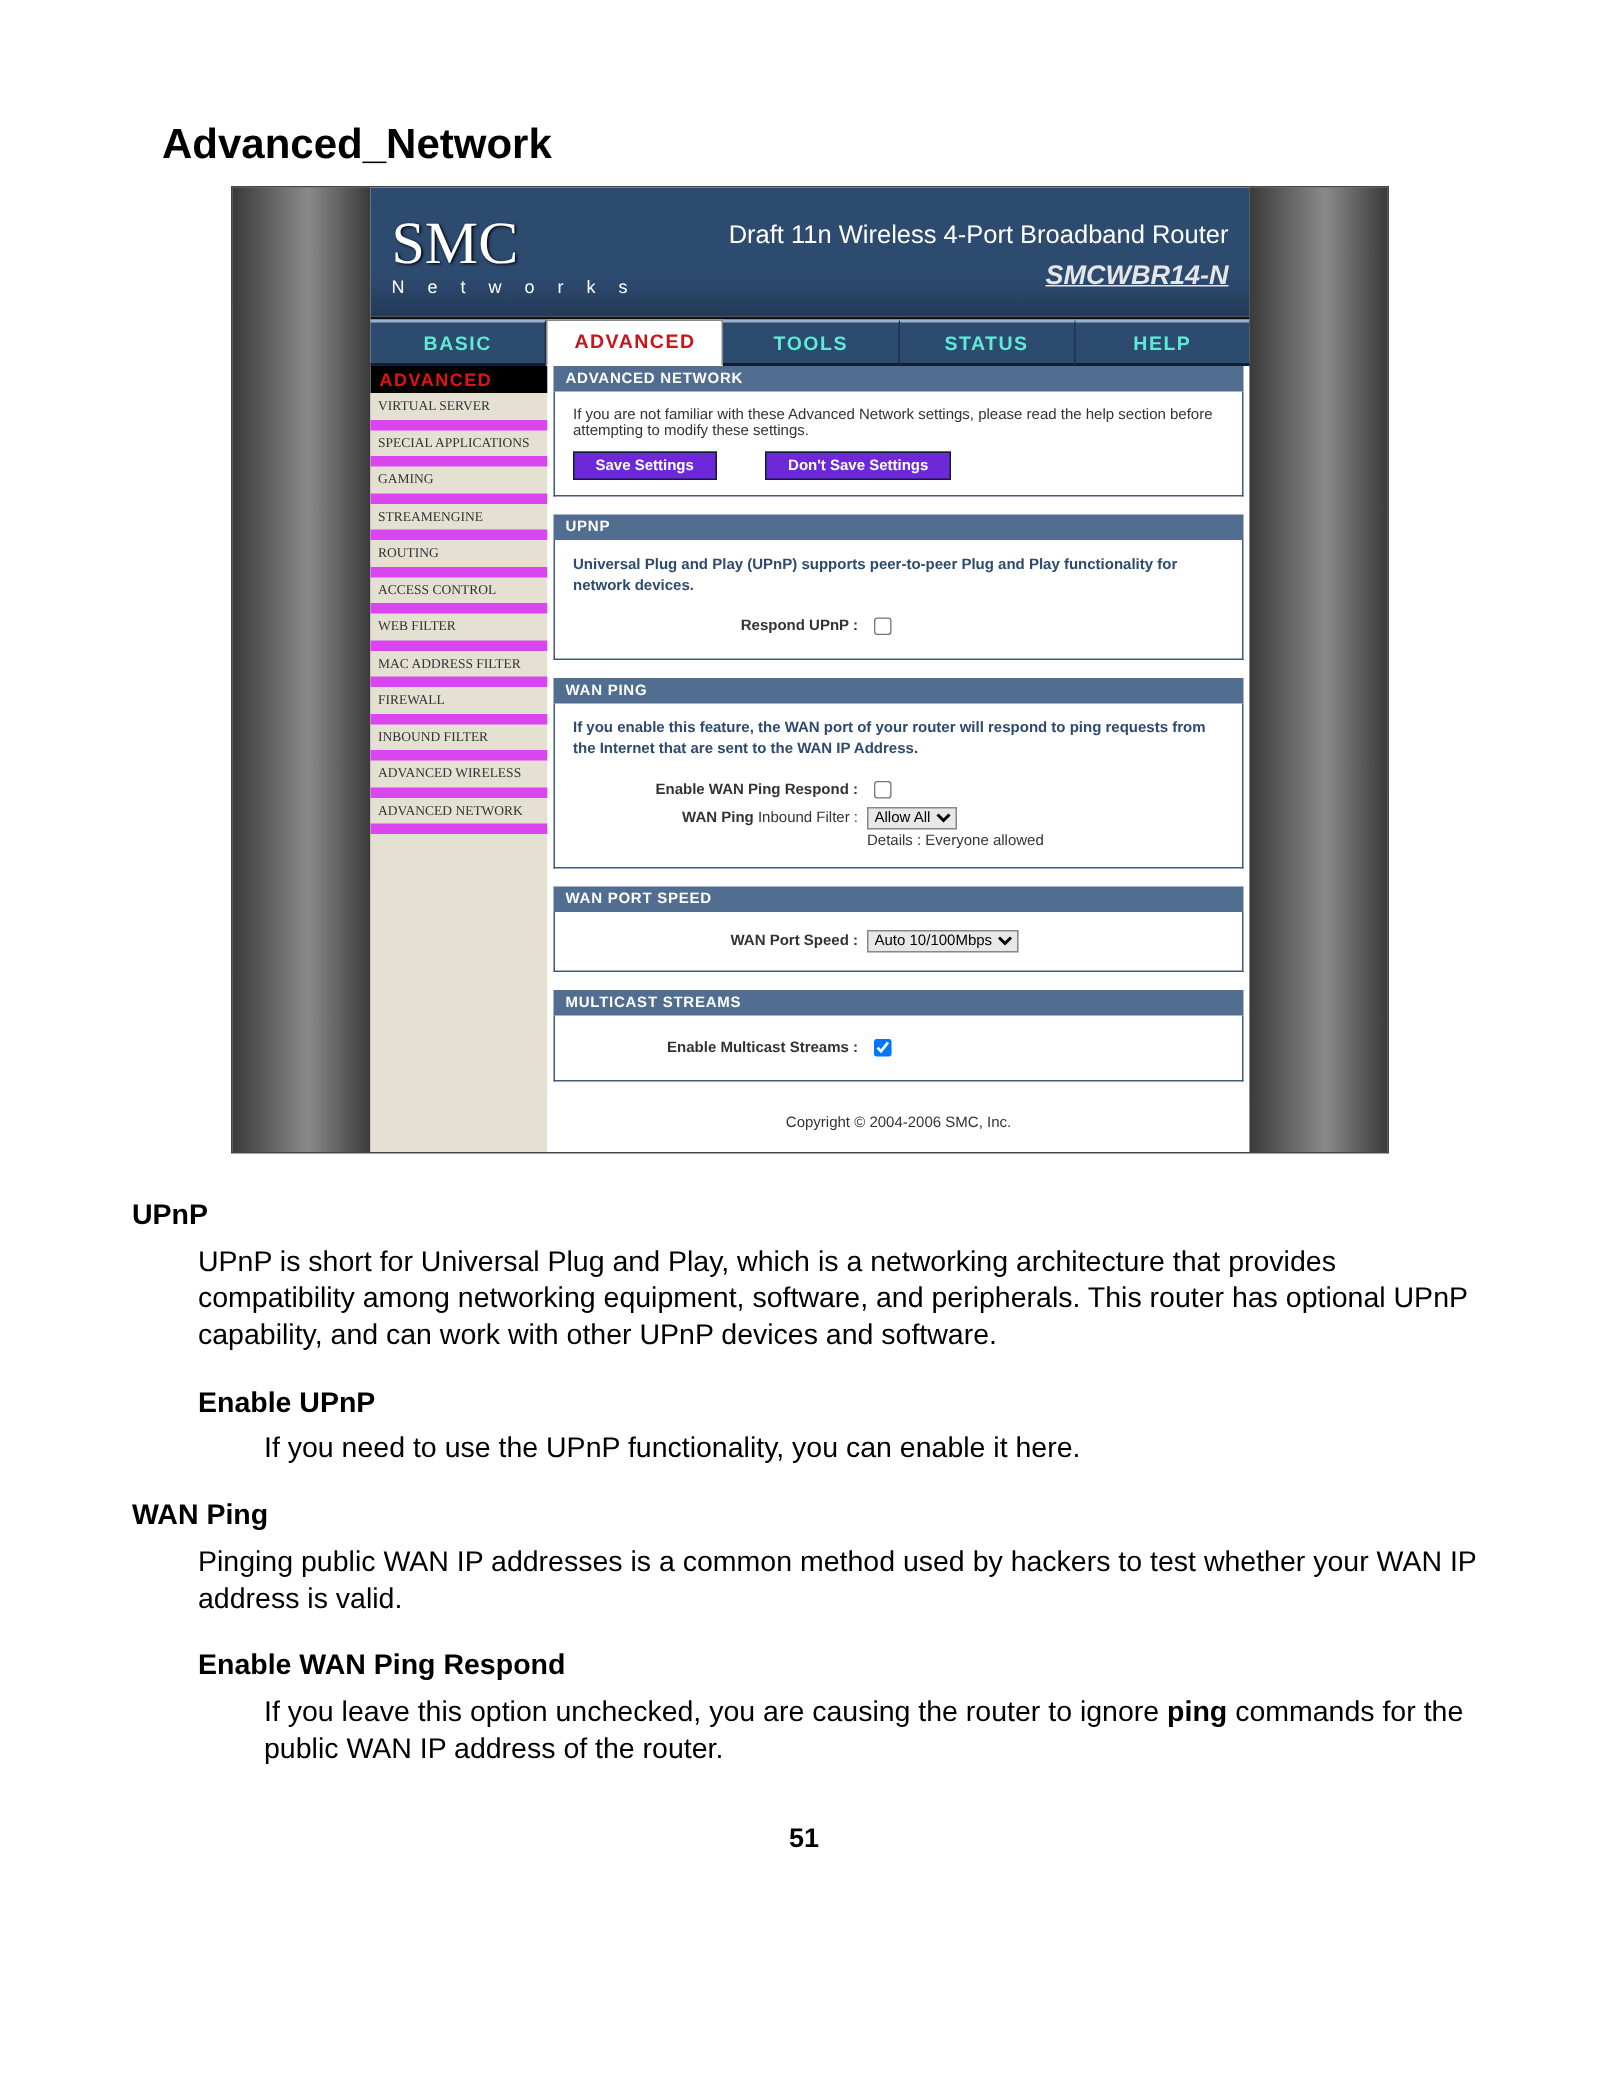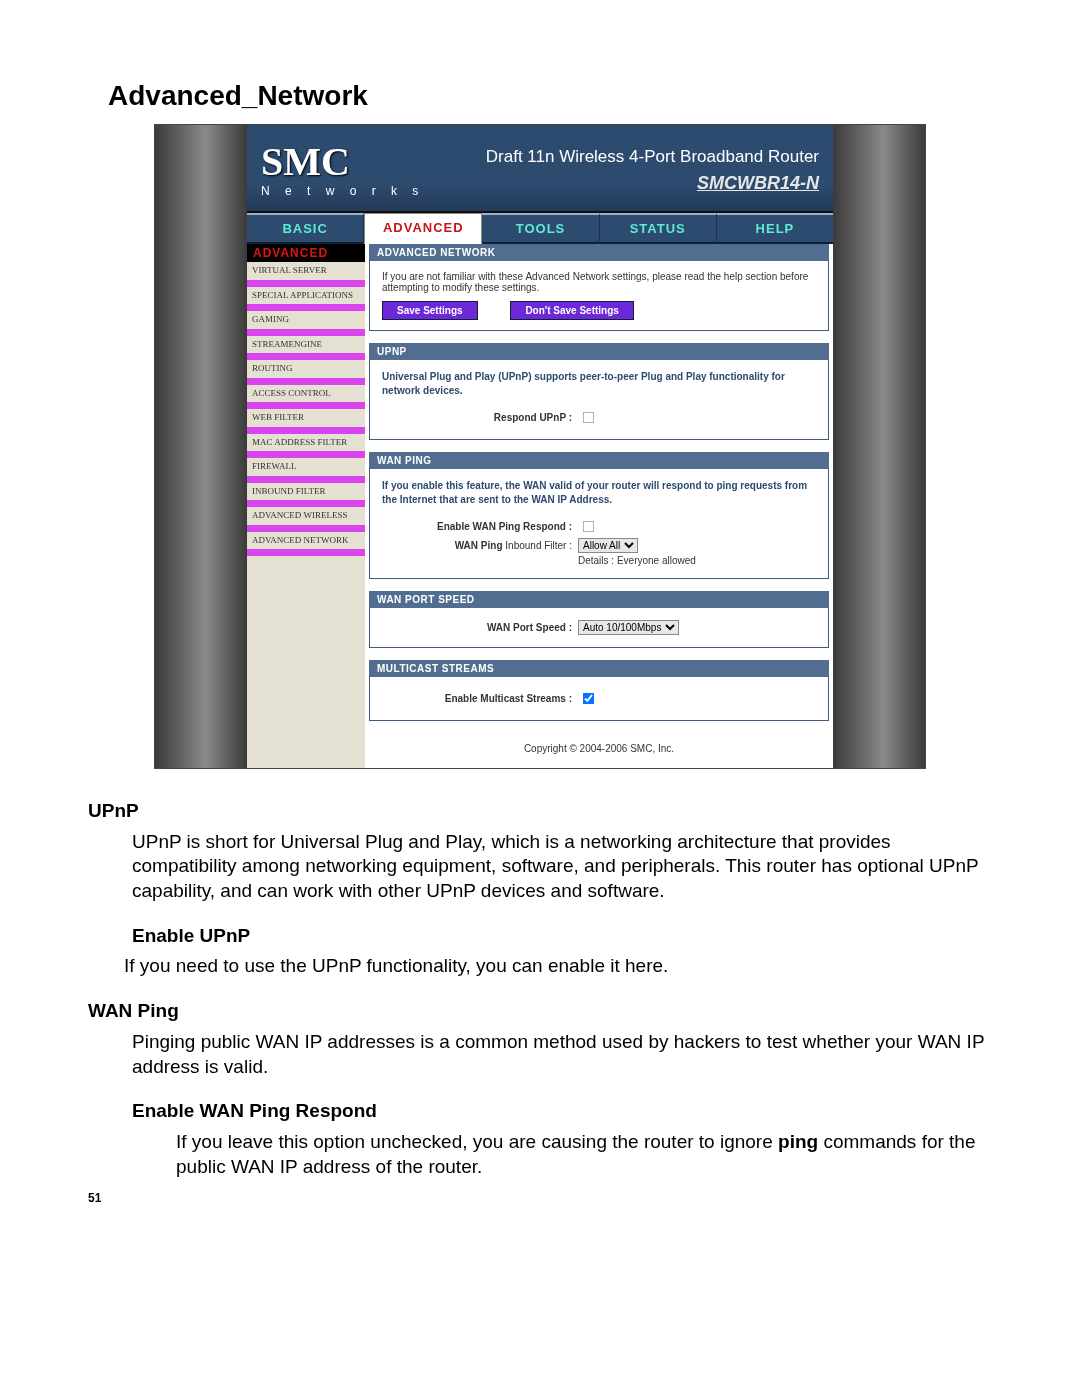--- a/index.html
+++ b/index.html
@@ -41,21 +41,21 @@
     color: #fff;
     display: flex;
     align-items: center;
     padding: 6px 14px 2px 14px;
     height: 78px;
     border-bottom: 2px solid #111;
   }
   .logo {
     font-family: "Times New Roman", serif;
     font-size: 40px;
-    font-weight: bold;
+    font-weight: normal;
     letter-spacing: 0px;
     line-height: 1;
     text-shadow: 1px 1px 2px #000;
   }
   .logo-sub {
     font-size: 12px;
     letter-spacing: 6px;
     margin-top: 2px;
   }
   .banner-right {
@@ -194,21 +194,21 @@
   }
   .section-wrap {
     margin: 0 4px 0px 4px;
   }
 
   
   .doc-text { margin-top: 30px; font-size: 19px; line-height: 1.3; }
   .doc-h2 { font-weight: bold; font-size: 19px; margin: 20px 0 6px 0; }
   .doc-p { margin: 4px 0 4px 44px; }
   .doc-strong { font-weight: bold; }
-  .page-num { text-align: left; font-weight: bold; font-size: 12px; margin-top: 12px; padding-right: 8px; }
+  .page-num { text-align: center; font-weight: bold; font-size: 18px; margin-top: 36px; padding-right: 8px; }
 </style>
 </head>
 <body>
 
 <div class="page">
   <h1 class="doc-title">Advanced_Network</h1>
 
   <div class="router-frame">
     <div class="router-outer">
       <div class="router-sideshade"></div>
@@ -264,21 +264,21 @@
               <div class="section-body">
                 <div class="desc-bold">Universal Plug and Play (UPnP) supports peer-to-peer Plug and Play functionality for network devices.</div>
                 <div class="field-row" style="margin-top:10px;">
                   <div class="field-label">Respond UPnP :</div>
                   <div class="field-value"><input type="checkbox" style=""></div>
                 </div>
               </div>
 
               <div class="section-bar">WAN Ping</div>
               <div class="section-body">
-                <div class="desc-bold">If you enable this feature, the WAN valid of your router will respond to ping requests from the Internet that are sent to the WAN IP Address.</div>
+                <div class="desc-bold">If you enable this feature, the WAN port of your router will respond to ping requests from the Internet that are sent to the WAN IP Address.</div>
                 <div class="field-row" style="margin-top:10px;">
                   <div class="field-label">Enable WAN Ping Respond :</div>
                   <div class="field-value"><input type="checkbox" style=""></div>
                 </div>
                 <div class="field-row">
                   <div class="field-label">
                     <span>WAN Ping</span><span class="thin"> Inbound Filter :</span>
                   </div>
                   <div class="field-value">
                     <select>
@@ -319,21 +319,21 @@
       </div>
       <div class="router-sideshade"></div>
     </div>
   </div>
 
   <div class="doc-text">
     <div class="doc-h2">UPnP</div>
     <div class="doc-p">UPnP is short for Universal Plug and Play, which is a networking architecture that provides compatibility among networking equipment, software, and peripherals. This router has optional UPnP capability, and can work with other UPnP devices and software.</div>
 
     <div class="doc-h2" style="margin-left:44px;">Enable UPnP</div>
-    <div class="doc-p" style="margin-left:36px;">If you need to use the UPnP functionality, you can enable it here.</div>
+    <div class="doc-p" style="margin-left:88px;">If you need to use the UPnP functionality, you can enable it here.</div>
 
     <div class="doc-h2">WAN Ping</div>
     <div class="doc-p">Pinging public WAN IP addresses is a common method used by hackers to test whether your WAN IP address is valid.</div>
 
     <div class="doc-h2" style="margin-left:44px;">Enable WAN Ping Respond</div>
     <div class="doc-p" style="margin-left:88px;">
       <span>If you leave this option unchecked, you are causing the router to ignore </span><span class="doc-strong">ping</span><span> commands for the public WAN IP address of the router.</span>
     </div>
   </div>
 

